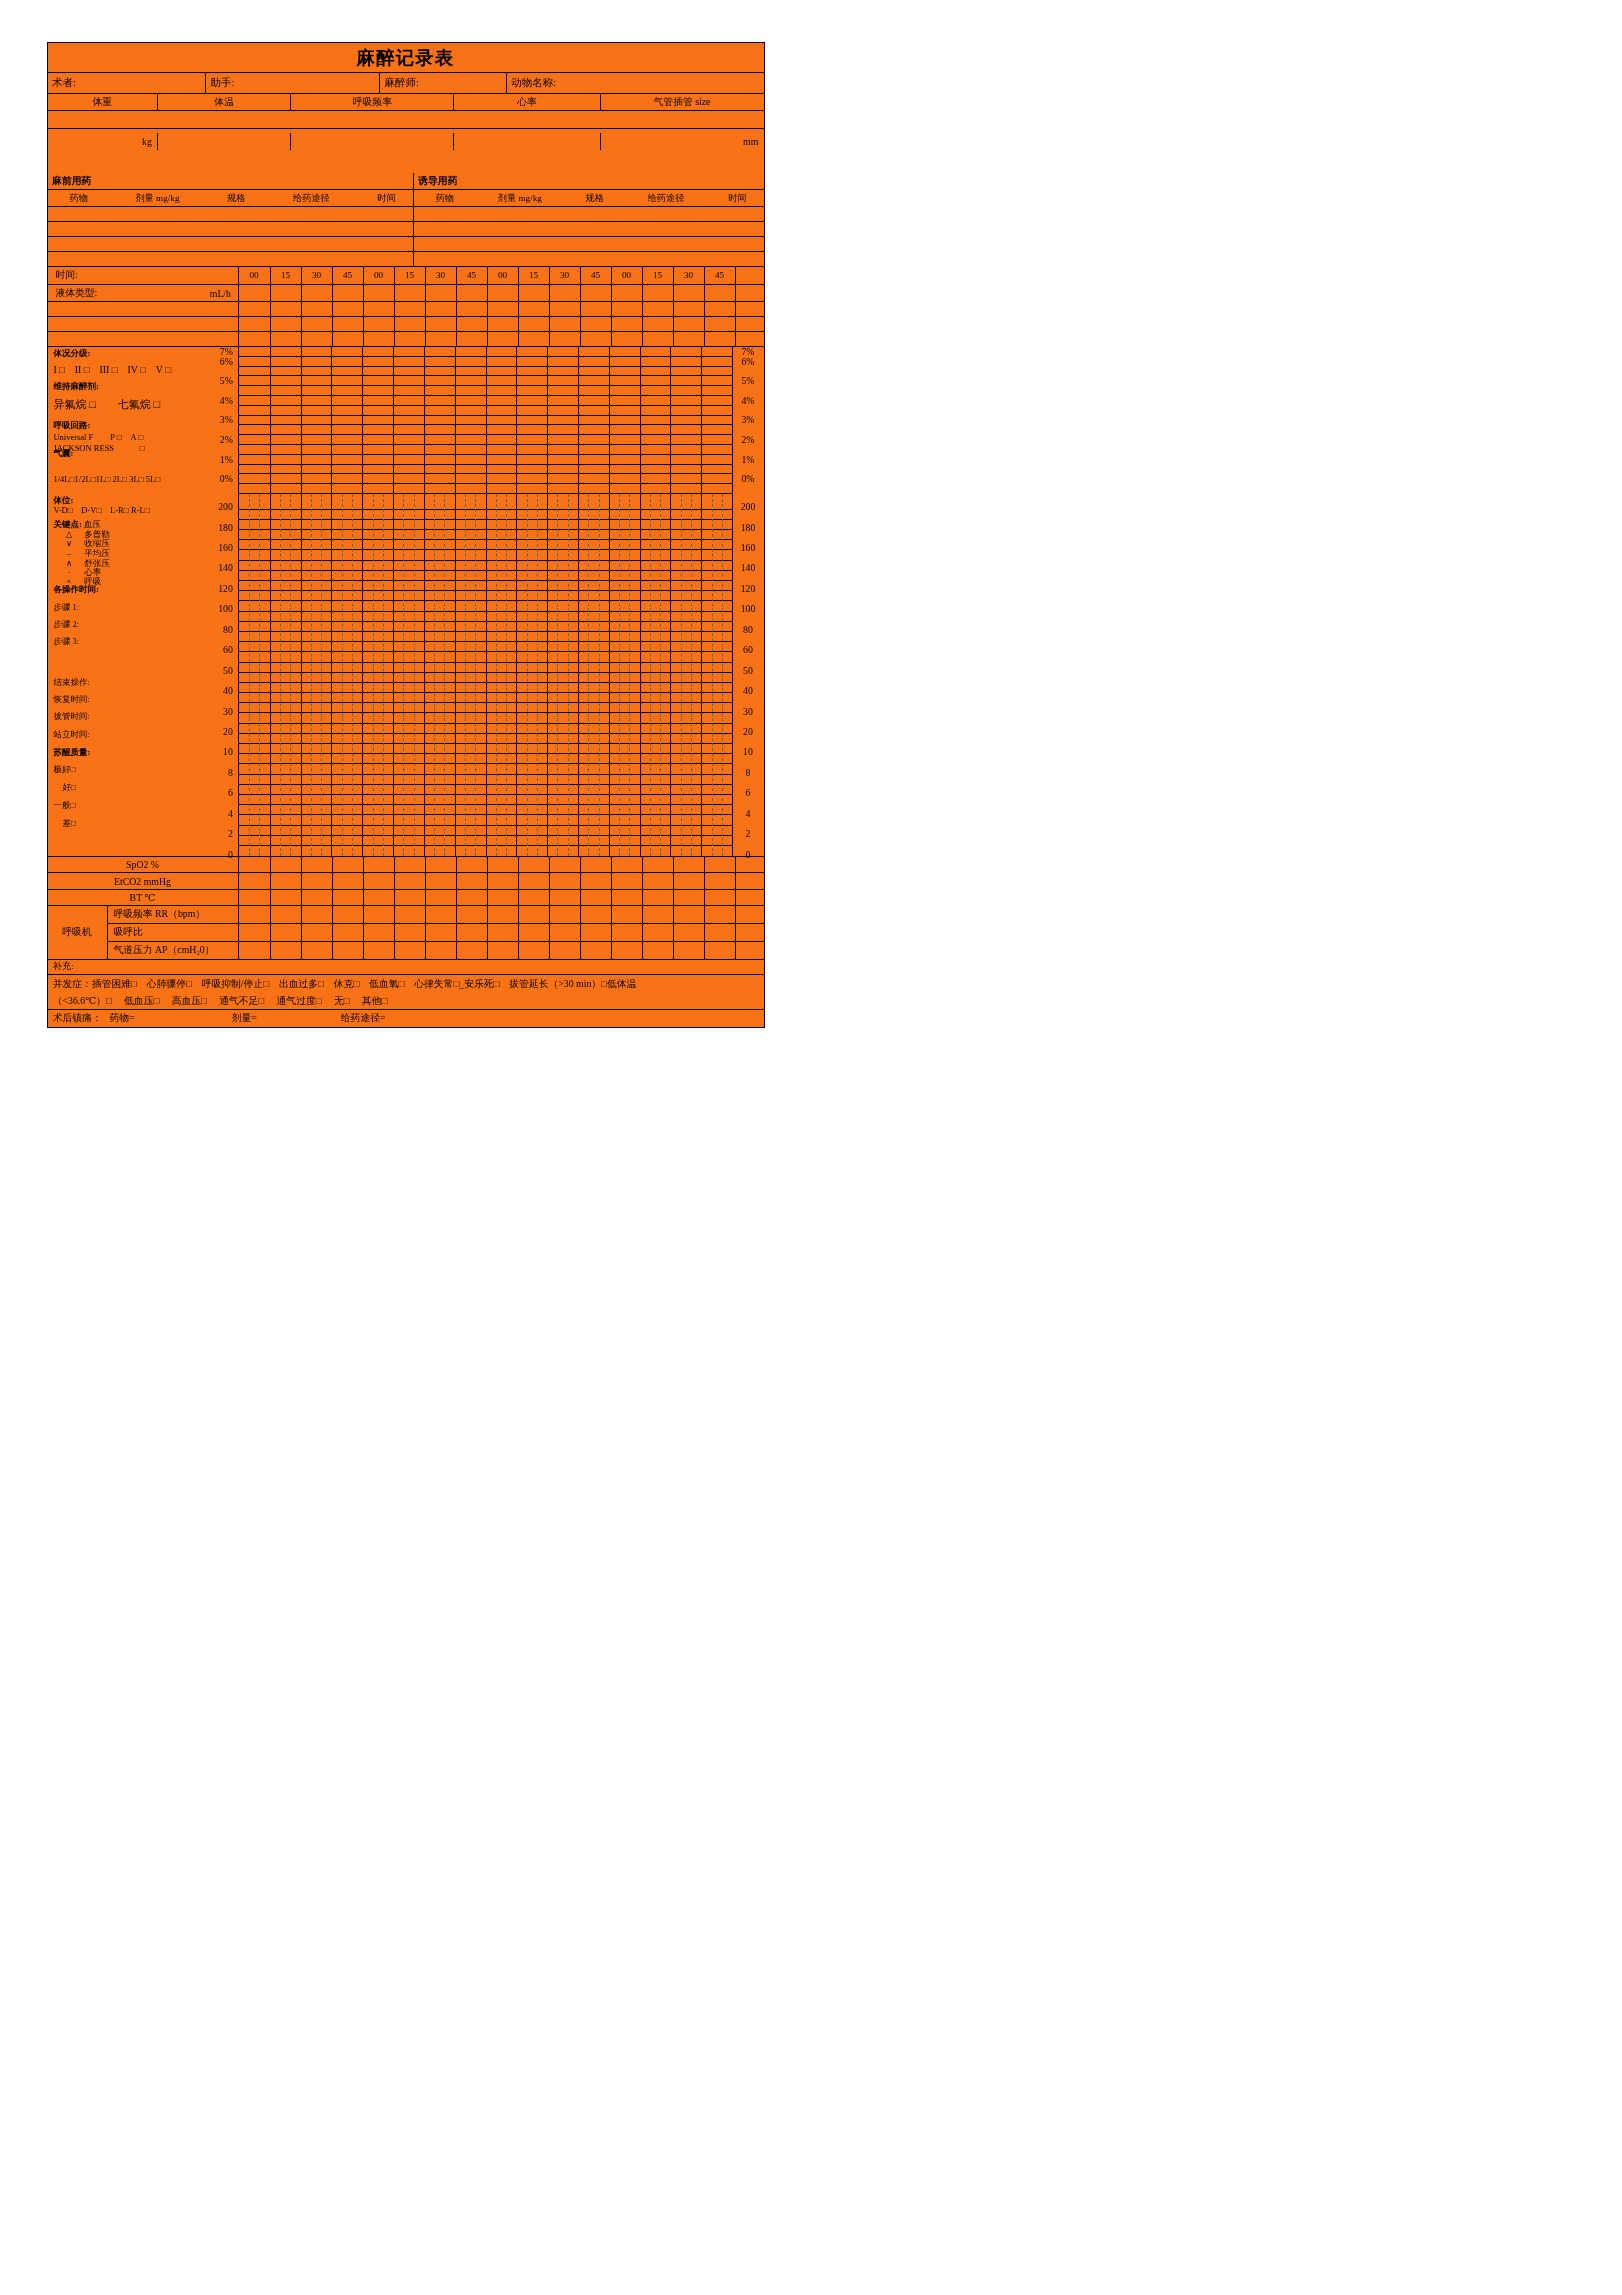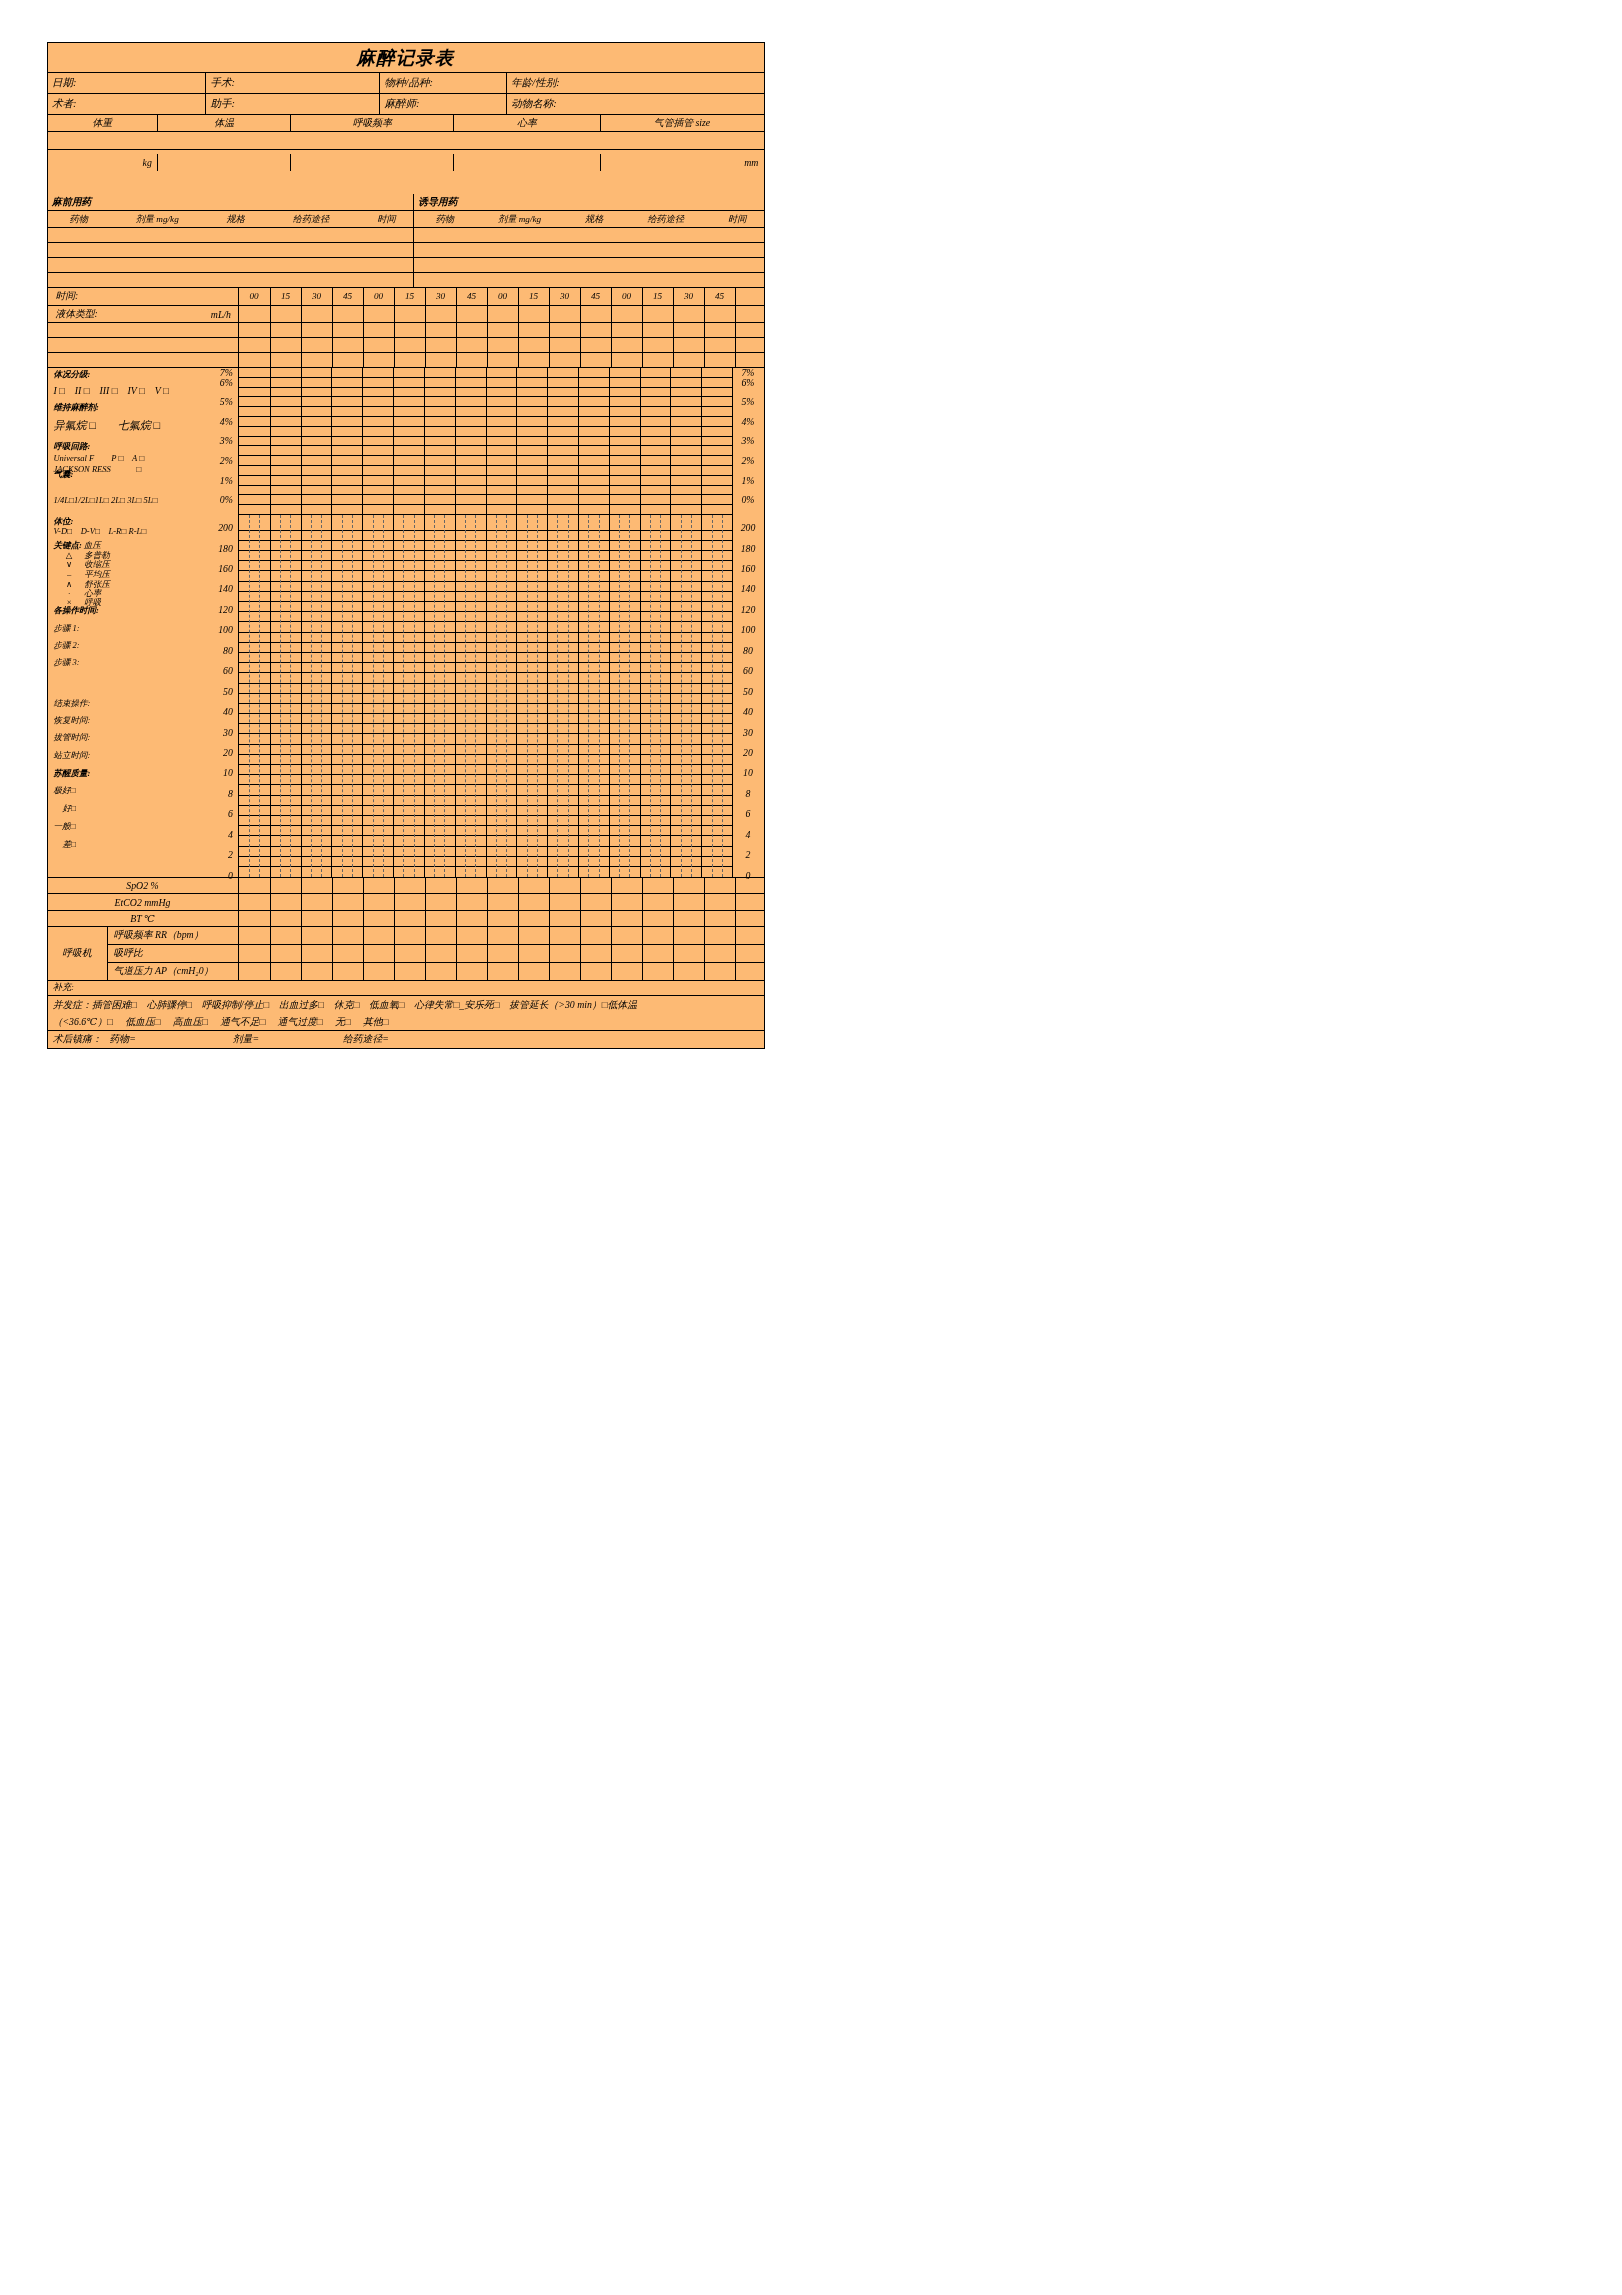--- a/index.html
+++ b/index.html
@@ -1,19 +1,19 @@
 <!DOCTYPE html>
 <html style="font-size:10.5px"><head>
 <meta charset="utf-8">
 <style>
   html,body{margin:0;padding:0;background:#fff;}
   body{width:811px;height:1148px;font-family:"Liberation Serif","DejaVu Serif",serif;color:#000;
        -webkit-font-smoothing:antialiased;}
   *{box-sizing:border-box;}
-  .form{width:718px;margin:42px auto 0 auto;border:1.6px solid #000;background:#fdba74;font-style:italic;}
+  .form{width:718px;margin:42px auto 0 auto;border:1.6px solid #000;background:#f97316;}
   .row{display:flex;position:relative;border-bottom:1px solid #000;align-items:center;}
   .row:last-child{border-bottom:none;}
   .cell{height:100%;display:flex;align-items:center;}
   .vline{border-left:1px solid #000;}
   
   .title-row{height:30px;justify-content:center;border-bottom:1.3px solid #000;}
   .title{font-size:18.3px;font-weight:bold;letter-spacing:1.3px;}
   
   .info-row{height:21px;}
   .info-row .cell{padding-left:4.6px;font-size:10.5px;}
@@ -86,26 +86,20 @@
 </style>
 </head>
 <body>
 
 <div class="form">
 
   <div class="row title-row">
     <span class="title">麻醉记录表</span>
   </div>
 
-  <div class="row info-row">
-    <div class="cell w1">日期:</div>
-    <div class="cell w2 vline">手术:</div>
-    <div class="cell w3 vline">物种/品种:</div>
-    <div class="cell w4 vline">年龄/性别:</div>
-  </div>
   <div class="row info-row">
     <div class="cell w1">术者:</div>
     <div class="cell w2 vline">助手:</div>
     <div class="cell w3 vline">麻醉师:</div>
     <div class="cell w4 vline">动物名称:</div>
   </div>
 
   <div class="row vitals-row">
     <div class="cell v1">体重</div>
     <div class="cell v2 vline">体温</div>

